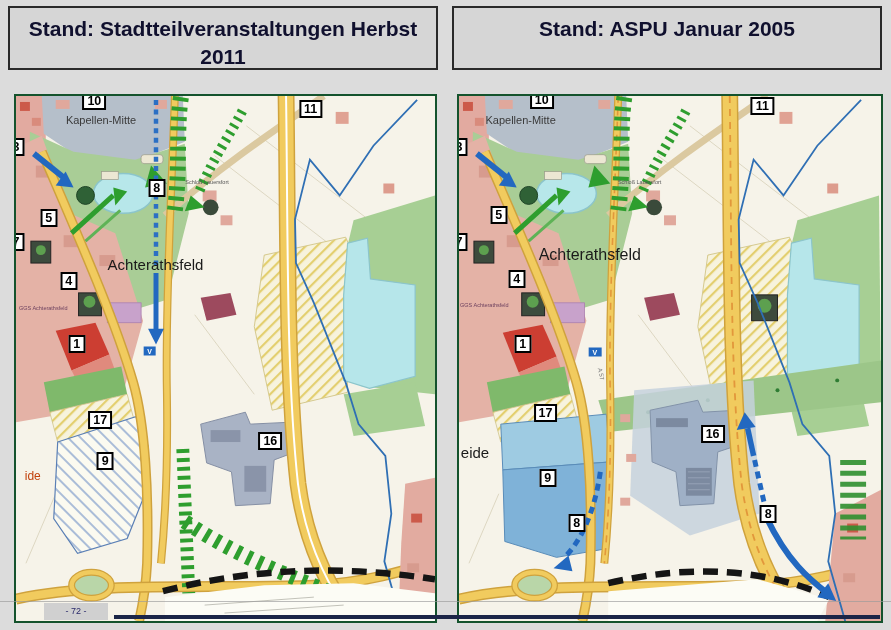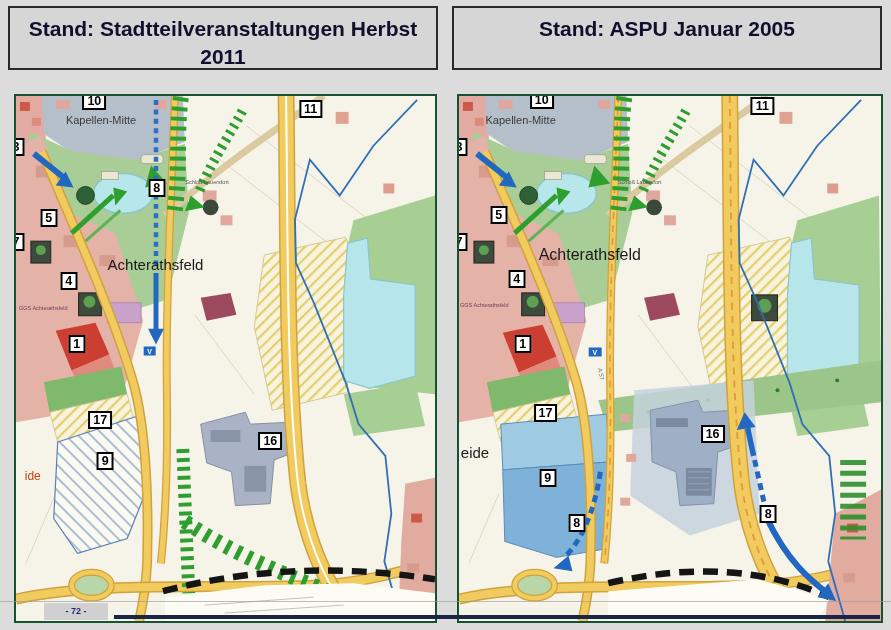--- a/index.html
+++ b/index.html
@@ -20,21 +20,21 @@
   .marker{position:absolute;transform:translate(-50%,-50%);background:#fff;
       border:2px solid #000;color:#000;font-weight:bold;font-size:12.5px;
       line-height:14px;padding:0 3px;white-space:nowrap;}
   .maplabel{position:absolute;transform:translate(-50%,-50%);white-space:nowrap;
       color:#2e2e2e;}
   .maplabel.sign{background:#2268c0;color:#fff;padding:0 4px;line-height:9px;
       font-weight:bold;}
   .footer-hairline{position:absolute;left:0;top:601px;width:891px;height:1px;
       background:#999;opacity:.65;}
   .page-box{position:absolute;left:44px;top:603px;width:64px;height:17px;
-      background:#d0d0d0;color:#2a2a6a;font-size:9px;font-weight:bold;
+      background:#d0d0d0;color:#2a2a6a;font-size:9px;font-weight:normal;
       text-align:center;line-height:17px;}
   .footer-rule{position:absolute;left:114px;top:615px;width:766px;height:4px;
       background:#1b2547;}
 </style>
 </head>
 <body>
 
 <div class="slide">
 
   <div class="panel-header" id="hdr-left">

